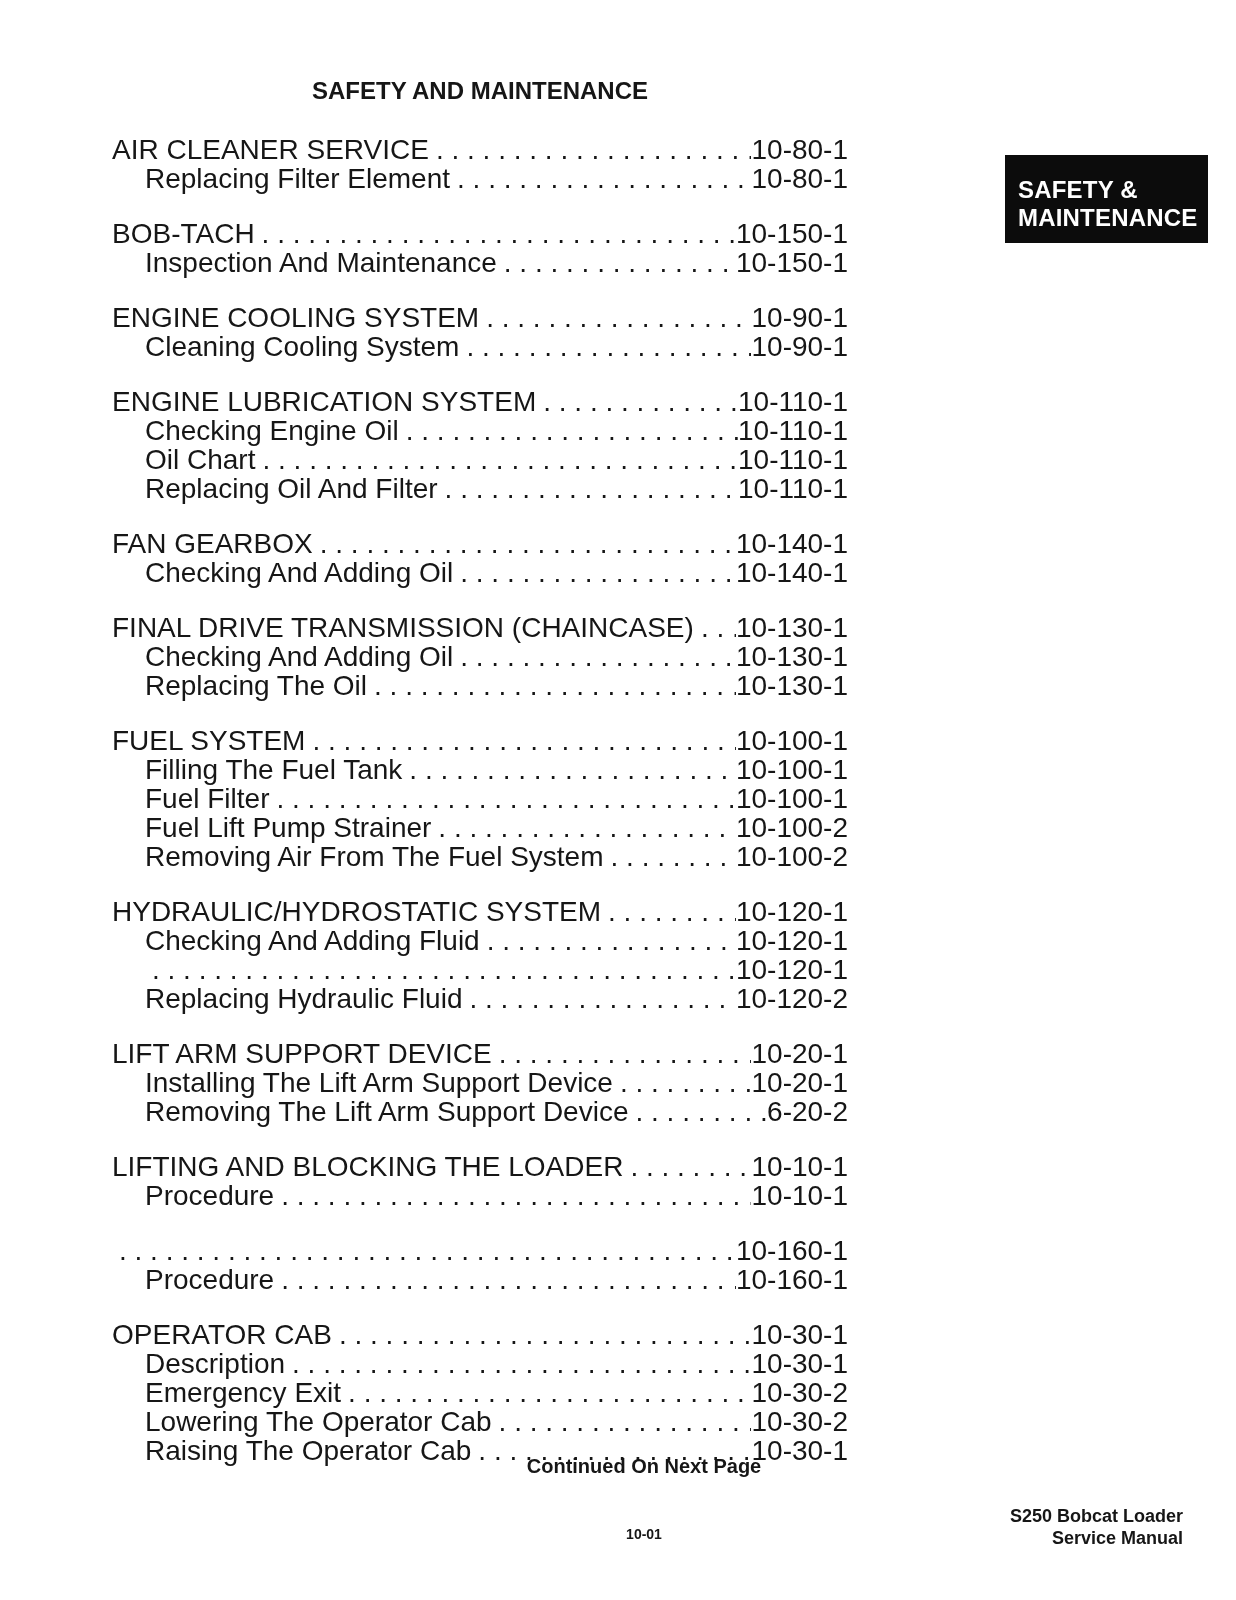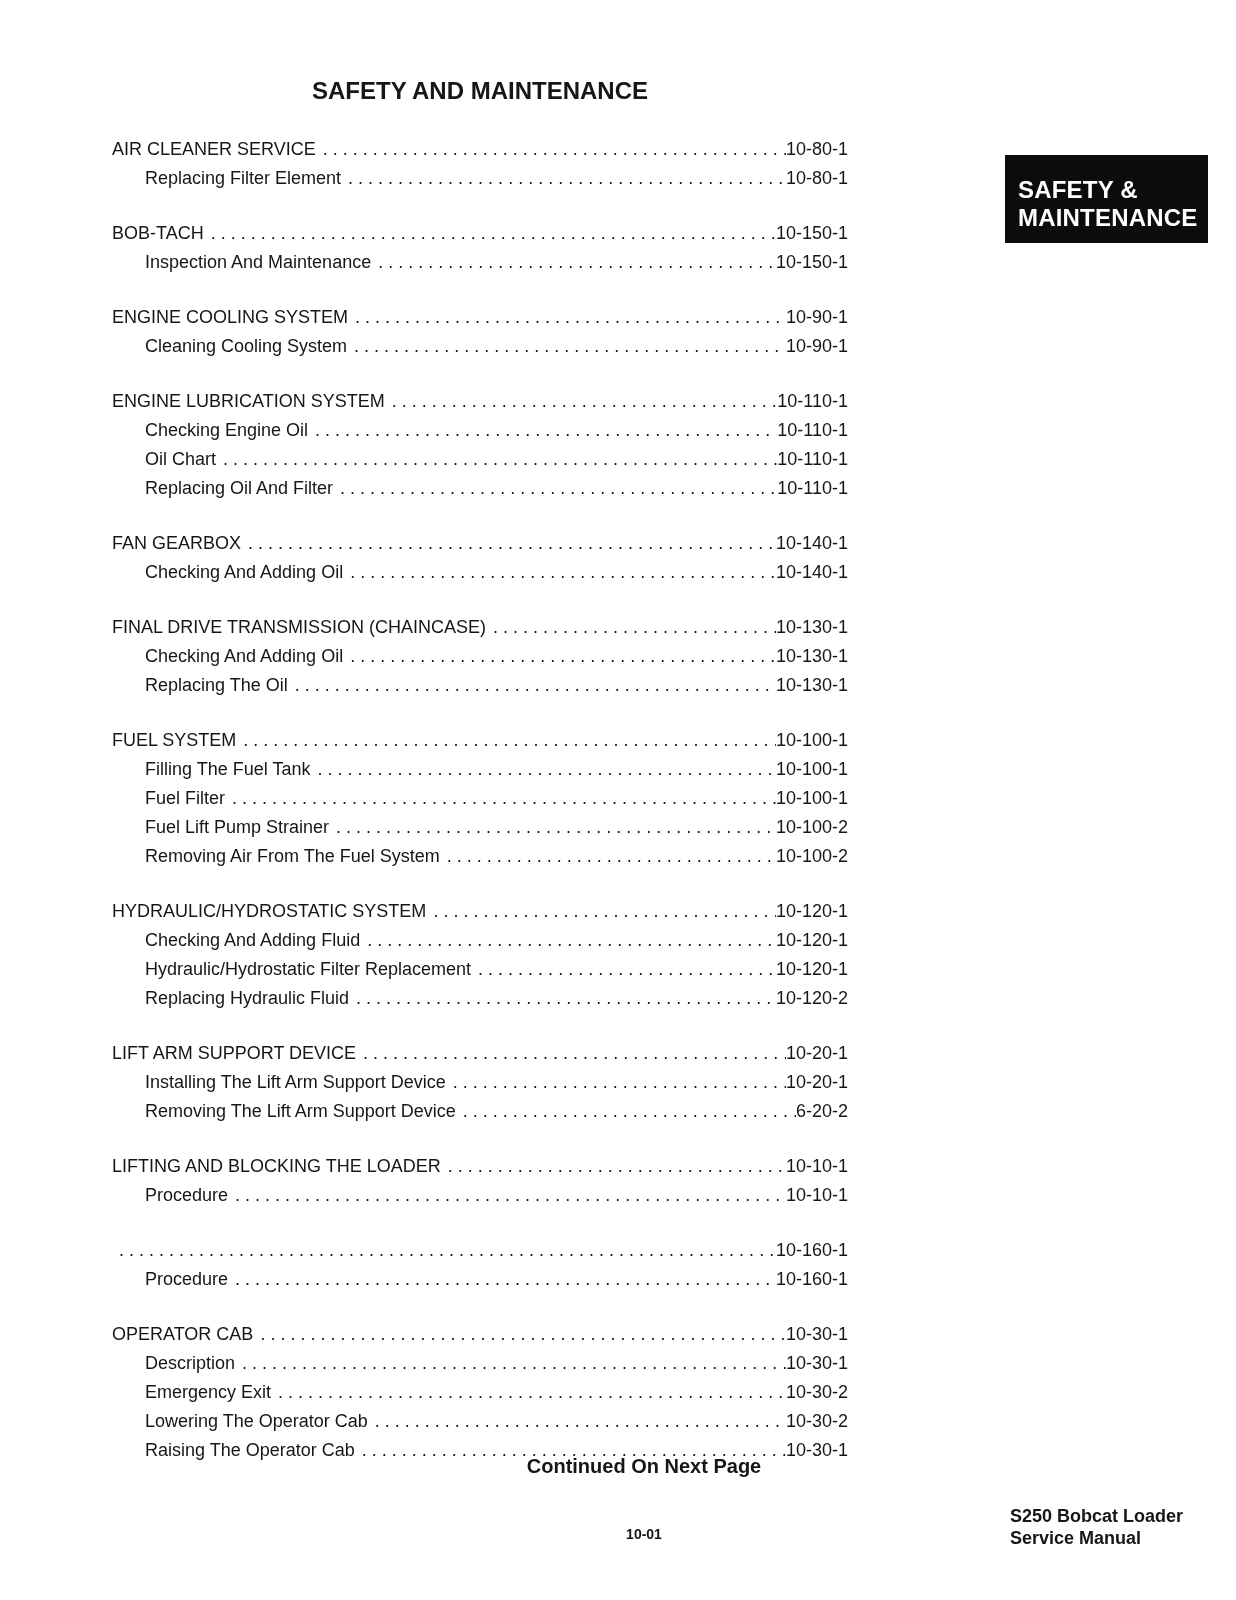--- a/index.html
+++ b/index.html
@@ -20,21 +20,21 @@
   .toc-col{
     position:absolute;left:112px;top:61px;width:736px;
   }
   .doc-title{
     font-size:24px;font-weight:bold;line-height:30px;
     text-align:center;margin:15px 0 29px 0;
   }
   .toc-group{margin-bottom:26px;}
   .toc-row{
     display:flex;align-items:baseline;
-    font-size:18px;line-height:29px;white-space:nowrap;
+    font-size:28px;line-height:29px;white-space:nowrap;
   }
   .toc-row.sub{padding-left:33px;}
   .toc-label{flex:0 0 auto;}
   .leader{
     flex:1 1 auto;
     overflow:hidden;
     white-space:nowrap;
     text-align:right;
     padding:0 5px 0 7px;
     min-width:20px;
@@ -55,21 +55,21 @@
     padding:21px 8px 0 13px;
     font-size:24px;font-weight:bold;line-height:28px;
     letter-spacing:0.2px;
   }
   .footer-pageno{
     position:absolute;left:52px;right:0;top:1523px;
     text-align:center;font-size:14px;font-weight:bold;line-height:22px;
   }
   .footer-manual{
     position:absolute;right:53px;top:1505px;
-    font-size:18px;font-weight:bold;line-height:22px;margin-left:20px;
+    text-align:right;font-size:18px;font-weight:bold;line-height:22px;margin-left:20px;
   }
 </style>
 </head>
 <body>
 
 <div class="page">
 
   <div class="toc-col">
     <h1 class="doc-title">SAFETY AND MAINTENANCE</h1>
     <div>
@@ -192,21 +192,20 @@
             <span class="toc-label">HYDRAULIC/HYDROSTATIC SYSTEM</span>
             <span class="leader"></span>
             <span class="toc-page">10-120-1</span>
           </div>
           <div class="toc-row sub">
             <span class="toc-label">Checking And Adding Fluid</span>
             <span class="leader"></span>
             <span class="toc-page">10-120-1</span>
           </div>
           <div class="toc-row sub">
-            <span class="toc-label">Hydraulic/Hydrostatic Filter Replacement</span>
             <span class="leader"></span>
             <span class="toc-page">10-120-1</span>
           </div>
           <div class="toc-row sub">
             <span class="toc-label">Replacing Hydraulic Fluid</span>
             <span class="leader"></span>
             <span class="toc-page">10-120-2</span>
           </div>
         </div>
         <div class="toc-group">

